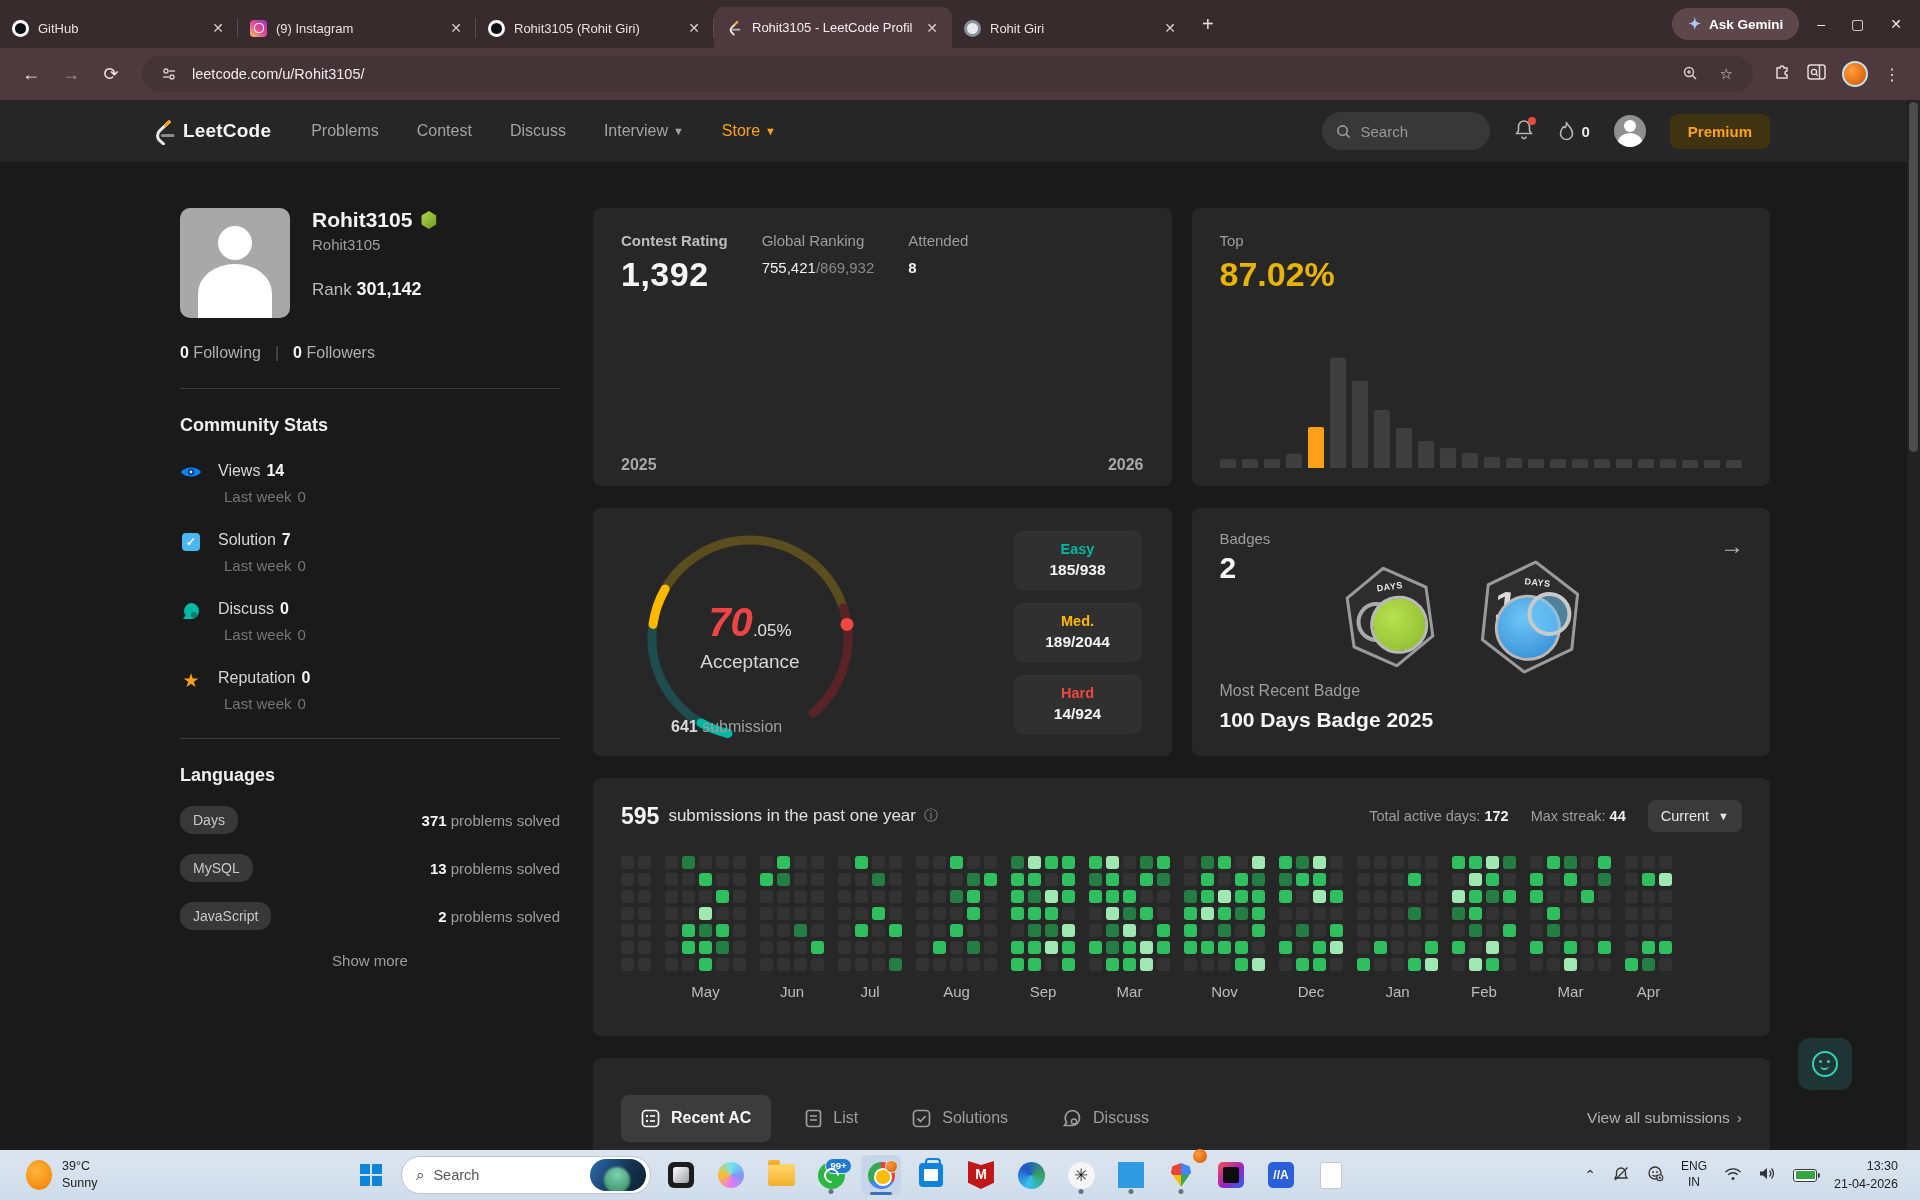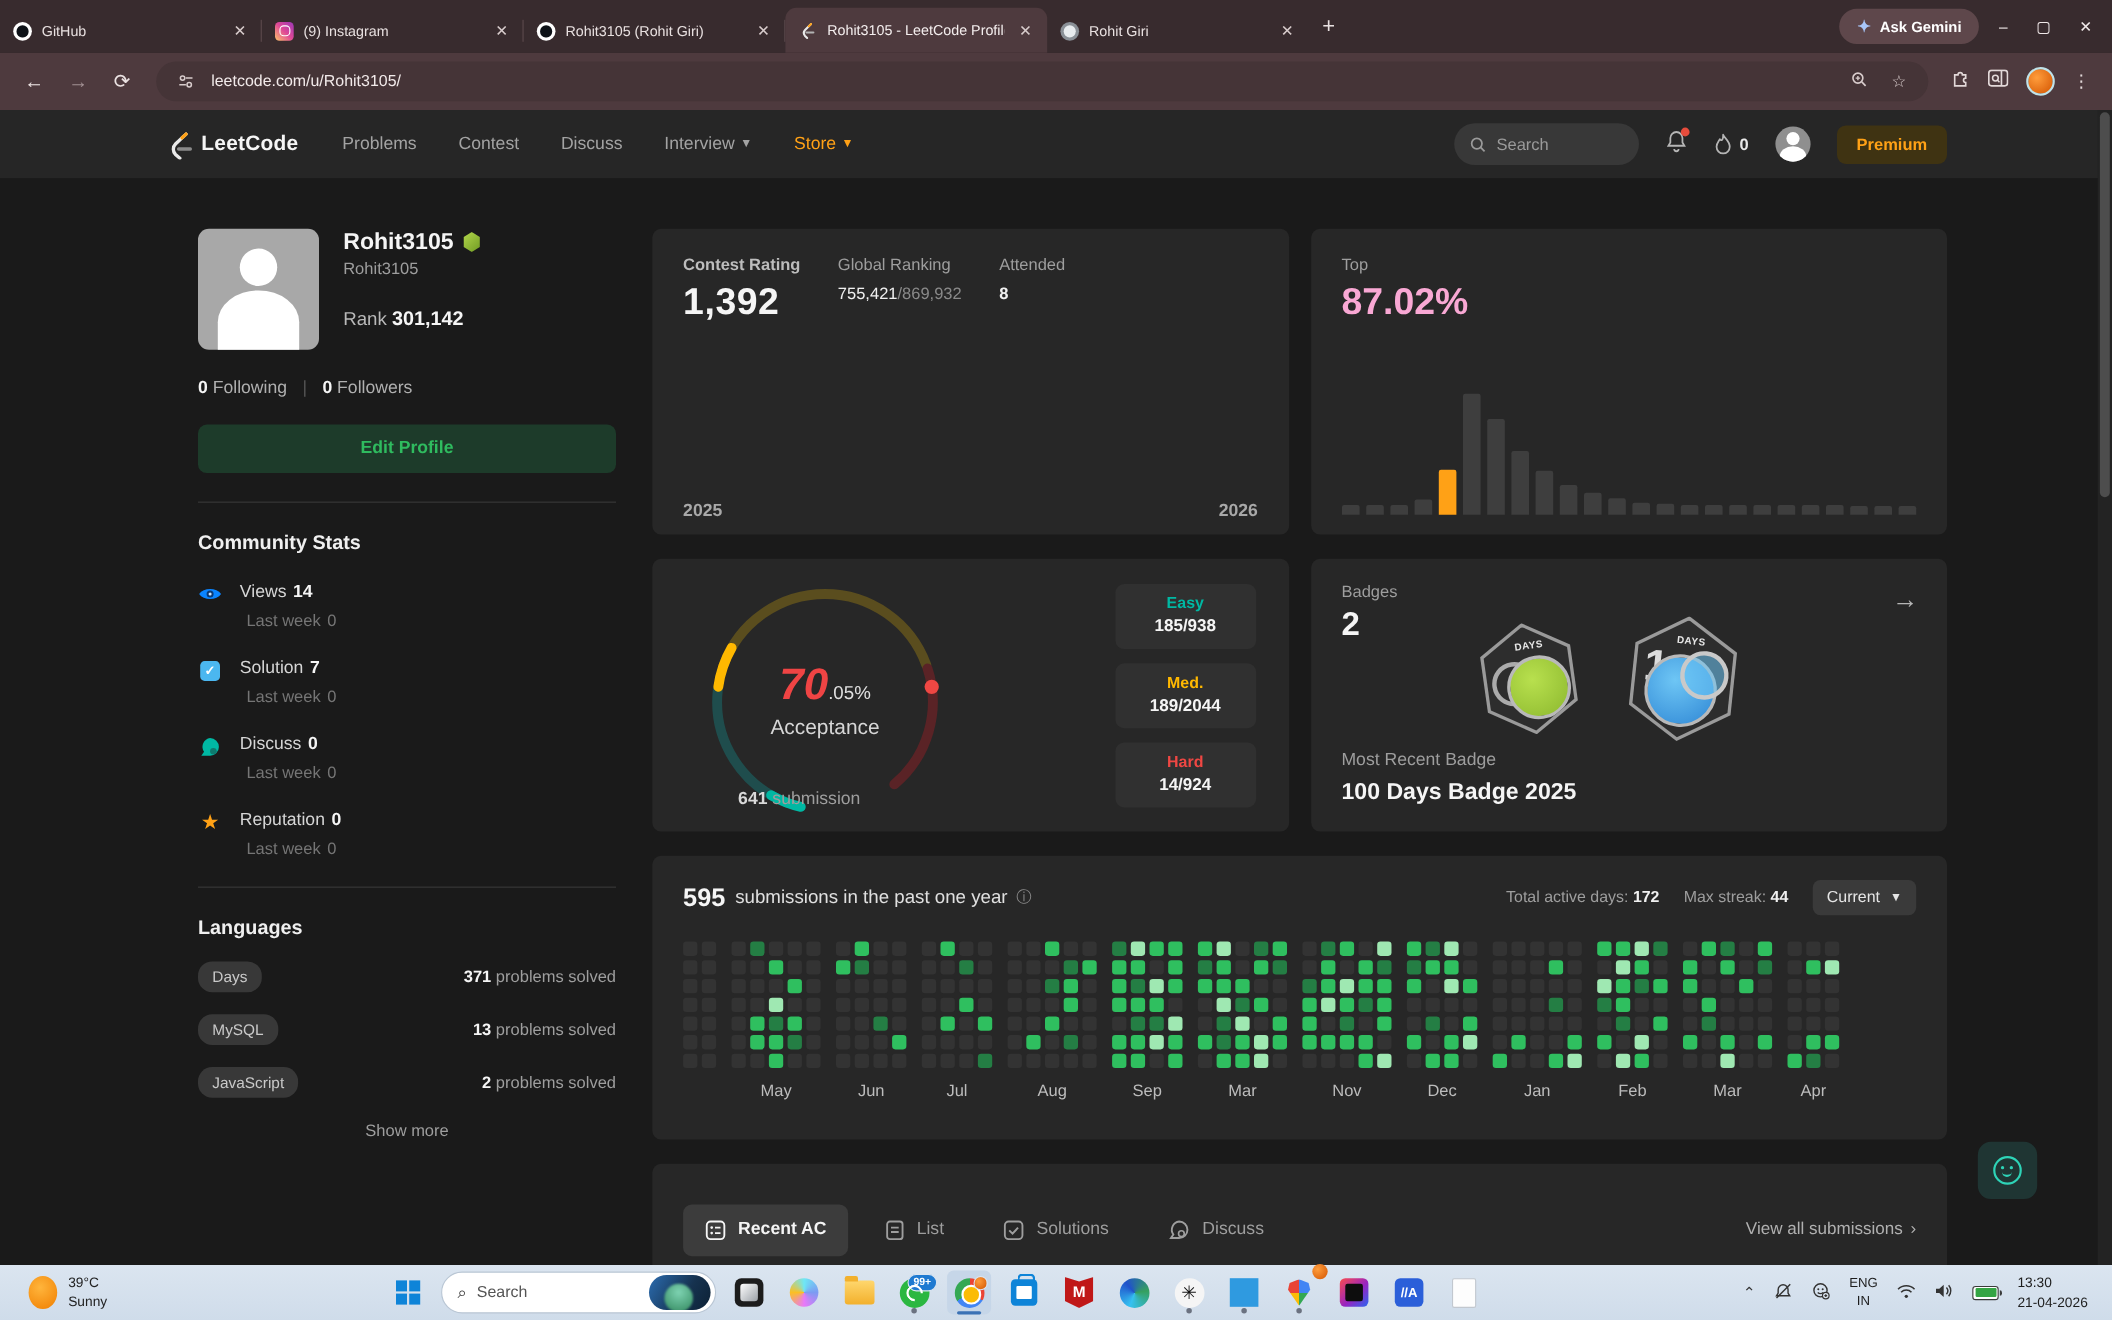--- a/index.html
+++ b/index.html
@@ -104,21 +104,21 @@
   .cc-rating { color:#f5f5f5; font-size:34px; font-weight:bold; margin-top:6px; letter-spacing:.5px; }
   .cc-rank { margin-top:10px; font-size:15px; font-weight:bold; color:#f0f0f0; }
   .cc-rank span { color:#8a8a8a; font-weight:normal; }
   .cc-att { margin-top:10px; font-size:15px; font-weight:bold; color:#f0f0f0; }
   .cc-chart { position:absolute; left:28px; right:28px; top:100px; height:130px; }
   .cc-tooltip { position:absolute; background:#2f2f2f; border:1px solid #555; border-radius:6px; color:#e8e8e8; font-size:13px; padding:4px 10px; }
   .cc-years { position:absolute; left:28px; right:28px; bottom:12px; display:flex; justify-content:space-between; color:#a8a8a8; font-size:16px; font-weight:bold; }
 
   .top-card { height:278px; padding:24px 28px 14px; position:relative; }
   .top-label { color:#9e9e9e; font-size:15px; }
-  .top-value { color:#f9a8d4; font-size:34px; font-weight:bold; margin-top:6px; }
+  .top-value { color:#eab308; font-size:34px; font-weight:bold; margin-top:6px; }
   .hist { position:absolute; left:28px; right:28px; bottom:18px; height:112px; display:flex; align-items:flex-end; gap:6px; }
   .hist .bar { flex:1; border-radius:2px 2px 0 0; background:#3e3e3e; }
 
   .accept-card { height:248px; padding:20px 26px; display:flex; align-items:center; justify-content:space-between; }
   .gauge-wrap { position:relative; width:230px; height:212px; flex:none; margin-left:16px; }
   .gauge-center { position:absolute; top:74px; left:0; width:230px; text-align:center; }
   .g-big { color:#ef4444; font-size:40px; font-weight:bold;font-style:italic; }
   .g-small { color:#e0e0e0; font-size:17px; }
   .g-acc { color:#d6d6d6; font-size:19px; margin-top:6px; }
   .g-sub { position:absolute; bottom:2px; left:36px; font-size:16px; color:#9e9e9e; }
@@ -219,21 +219,21 @@
   .ic-ij { width:26px; height:26px; border-radius:5px; background:linear-gradient(135deg,#fc4c4c,#9a23c0 55%,#2a65f0); position:relative; }
   .ic-ij::after { content:""; position:absolute; inset:5px; background:#0d0d0d; border-radius:2px; }
   .ic-slashA { width:26px; height:26px; border-radius:5px; background:#2b5fd9; color:#fff; font-size:12px; font-weight:bold; display:flex; align-items:center; justify-content:center; }
   .ic-notepad { width:22px; height:27px; background:#fdfdfd; border:1px solid #c2c8cf; border-radius:2px; }
   .tray { margin-left:auto; display:flex; align-items:center; gap:17px; padding-right:22px; color:#1d1d1d; }
   .tray .glyph { font-size:14px; color:#333; }
   .lang-ind { font-size:12px; text-align:center; line-height:1.3; color:#1d1d1d; }
   .battery { width:24px; height:13px; border:1.5px solid #3a3a3a; border-radius:3px; position:relative; background:#fff; }
   .battery::before { content:""; position:absolute; right:-4px; top:3px; width:2.5px; height:5px; background:#3a3a3a; border-radius:0 2px 2px 0; }
   .battery::after { content:""; position:absolute; inset:1.5px; background:#35a544; border-radius:1px; }
-  .clock { font-size:12.5px; text-align:left; line-height:1.45; color:#1d1d1d; }
+  .clock { font-size:12.5px; text-align:right; line-height:1.45; color:#1d1d1d; }
 </style>
 </head>
 <body>
 
 <div class="screen">
 
   <div class="tabstrip">
     <div class="tab">
       <div class="favicon fav-github"></div>
       <span class="tab-title">GitHub</span>
@@ -391,21 +391,20 @@
             </div>
             <div class="p-user">Rohit3105</div>
             <div class="p-rank"><span>Rank</span> <b>301,142</b></div>
           </div>
         </div>
         <div class="follow-row">
           <span><b>0</b> <span>Following</span></span>
           <span class="follow-sep">|</span>
           <span><b>0</b> <span>Followers</span></span>
         </div>
-        <div class="edit-btn">Edit Profile</div>
         <div class="side-divider"></div>
         <div class="side-h">Community Stats</div>
 
         <div class="cs-item">
           <div class="cs-ic">
             <svg width="22" height="16" viewBox="0 0 22 16">
                 <path d="M1 8 C5 2 17 2 21 8 C17 14 5 14 1 8z" fill="#0a84ff"></path>
                 <circle cx="11" cy="8" r="3.2" fill="#0a3a75"></circle>
                 <circle cx="11" cy="8" r="1.4" fill="#cfe6ff"></circle>
               </svg>

